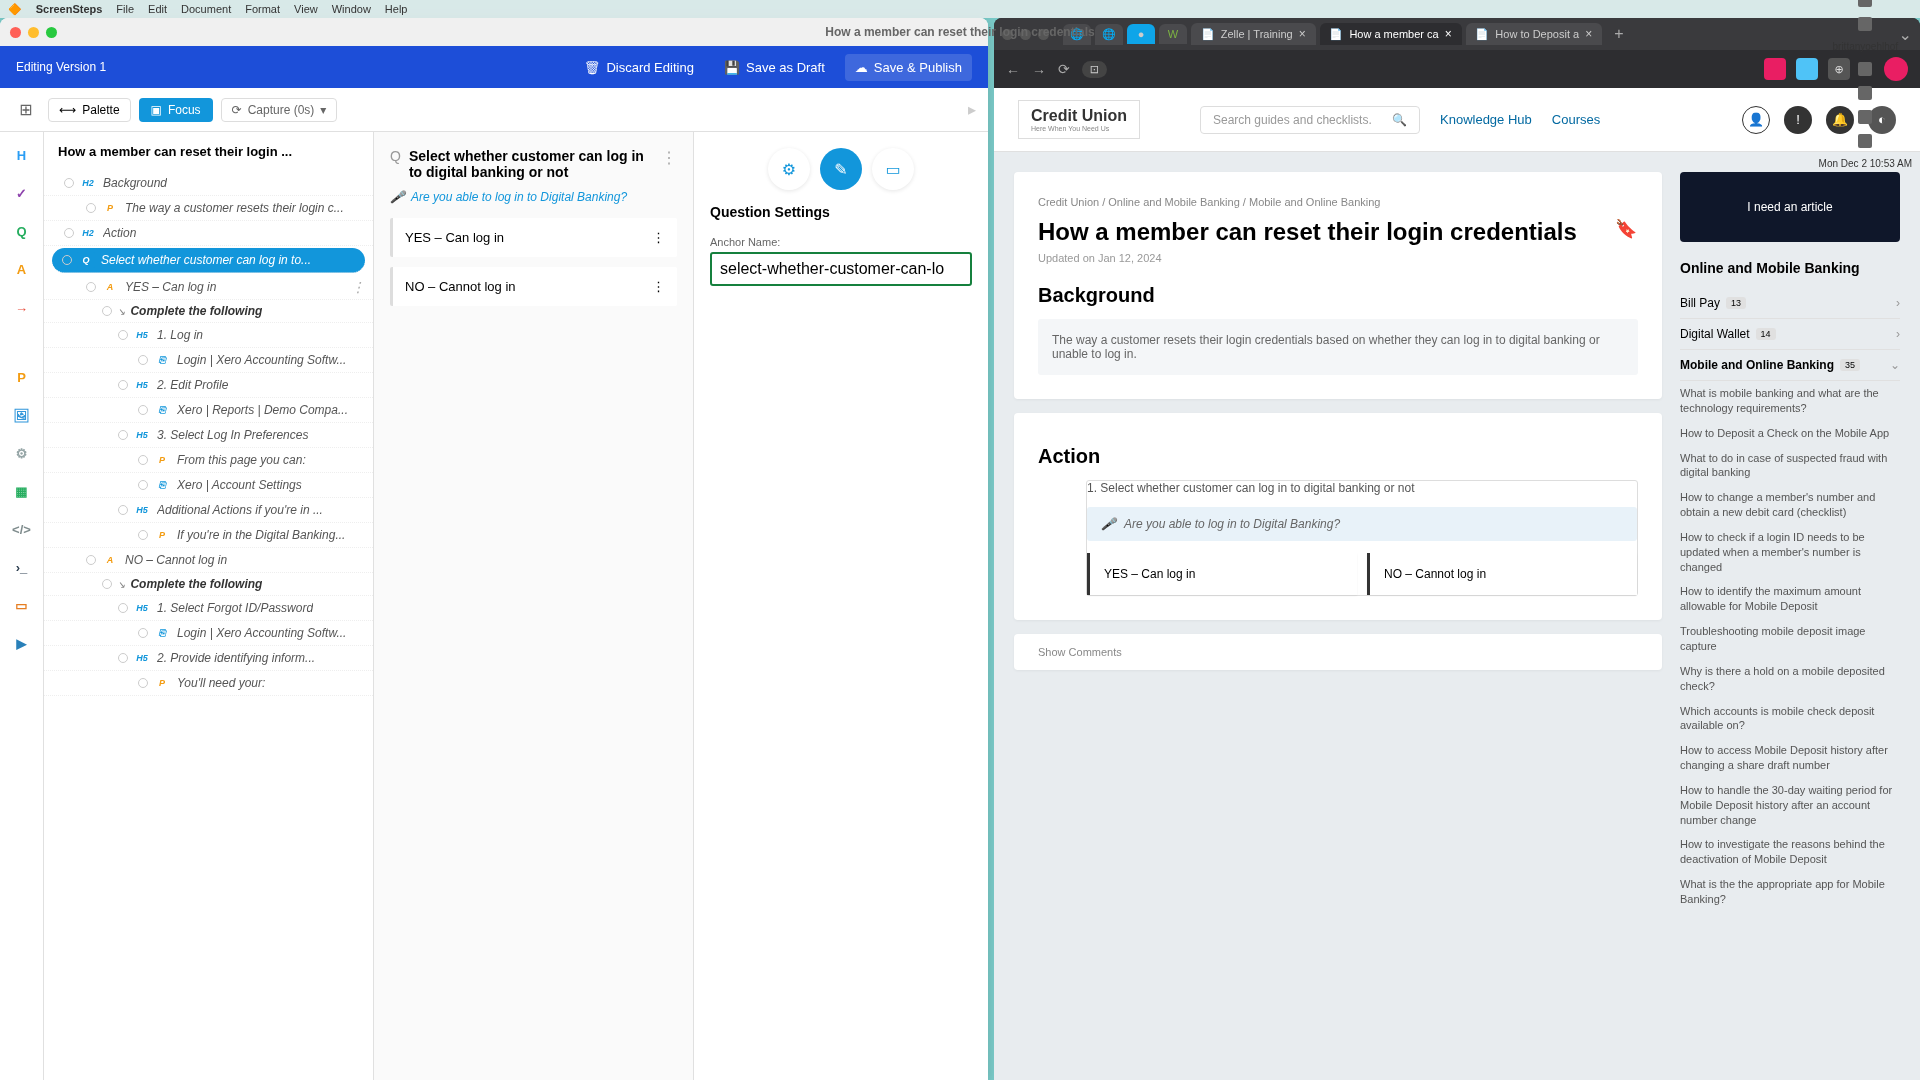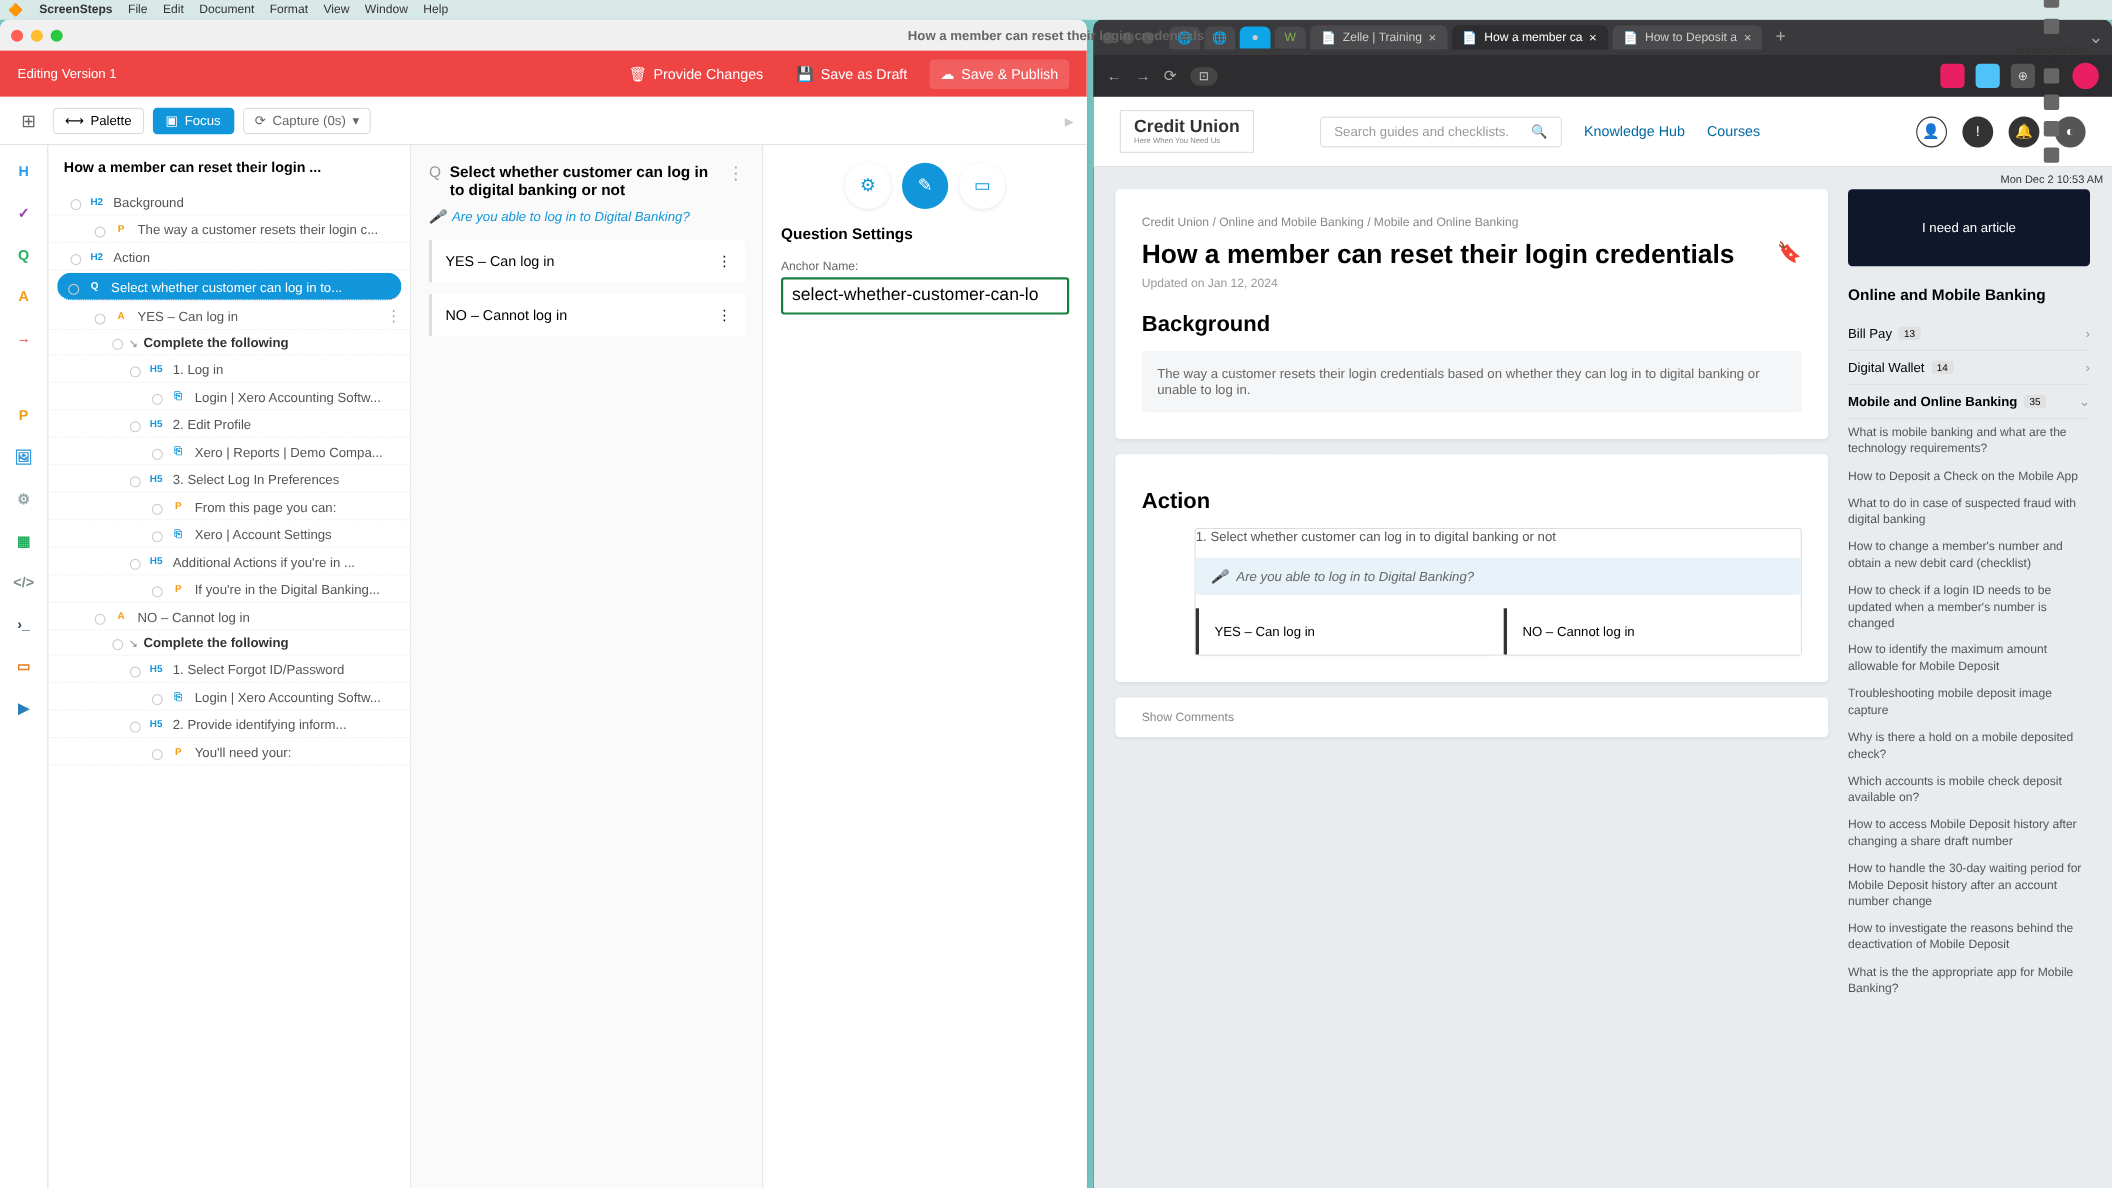--- a/index.html
+++ b/index.html
@@ -13,21 +13,21 @@
 
 .left-window { width: 988px; height: calc(100% - 18px); margin-top: 18px; background: #fff; border-radius: 8px 8px 0 0; overflow: hidden; display: flex; flex-direction: column; box-shadow: 0 2px 12px rgba(0,0,0,0.15); }
 .titlebar { height: 28px; background: #f0f0f0; display: flex; align-items: center; padding: 0 10px; }
 .traffic-lights { display: flex; gap: 7px; }
 .tl { width: 11px; height: 11px; border-radius: 50%; }
 .tl-close { background: #ff5f57; }
 .tl-min { background: #ffbd2e; }
 .tl-max { background: #28c940; }
 .title-text { position: absolute; left: 0; right: 0; text-align: center; font-size: 12px; font-weight: 600; color: #666; pointer-events: none; }
 
-.header-blue { background: #ef4444; height: 42px; display: flex; align-items: center; padding: 0 16px; color: #fff; }
+.header-blue { background: #1d4ed8; height: 42px; display: flex; align-items: center; padding: 0 16px; color: #fff; }
 .version-text { font-size: 12px; }
 .header-actions { margin-left: auto; display: flex; gap: 10px; }
 .header-btn { color: #fff; font-size: 13px; display: flex; align-items: center; gap: 6px; padding: 6px 10px; cursor: pointer; }
 .header-btn.primary { background: rgba(255,255,255,0.15); border-radius: 4px; }
 
 .toolbar-row { background: #fff; height: 44px; display: flex; align-items: center; padding: 0 12px; gap: 8px; border-bottom: 1px solid #e0e0e0; }
 .tb-icon-btn { width: 28px; height: 28px; display: flex; align-items: center; justify-content: center; cursor: pointer; color: #666; }
 .tb-palette { border: 1px solid #ddd; border-radius: 4px; padding: 4px 10px; font-size: 12px; display: flex; align-items: center; gap: 6px; cursor: pointer; }
 .tb-focus { background: #1296db; color: #fff; border-radius: 4px; padding: 5px 12px; font-size: 12px; display: flex; align-items: center; gap: 6px; cursor: pointer; }
 .tb-capture { border: 1px solid #ddd; border-radius: 4px; padding: 4px 10px; font-size: 12px; display: flex; align-items: center; gap: 6px; cursor: pointer; color: #666; }
@@ -44,21 +44,21 @@
 .rail-img { color: #3498db; }
 .rail-gear { color: #95a5a6; }
 .rail-grid { color: #27ae60; }
 .rail-code { color: #7f8c8d; }
 .rail-term { color: #2c3e50; }
 .rail-app { color: #e67e22; }
 .rail-play { color: #2980b9; }
 
 .outline-col { width: 330px; border-right: 1px solid #e0e0e0; overflow-y: auto; font-size: 12px; }
 .outline-title { font-weight: 600; padding: 12px 14px; font-size: 13px; }
-.outline-row { display: flex; align-items: flex-end; padding: 4px 8px; cursor: pointer; border-bottom: 1px dotted #eee; position: relative; }
+.outline-row { display: flex; align-items: center; padding: 4px 8px; cursor: pointer; border-bottom: 1px dotted #eee; position: relative; font-style: italic; }
 .outline-row.selected { background: #1296db; color: #fff; border-radius: 14px; margin: 2px 8px; padding: 4px 10px; }
 .outline-icon { width: 18px; height: 16px; font-size: 9px; font-weight: 700; display: flex; align-items: center; justify-content: center; border-radius: 2px; margin-right: 6px; flex-shrink: 0; }
 .ic-H2 { color: #1296db; }
 .ic-P { color: #f39c12; }
 .ic-Q { background: #1296db; color: #fff; }
 .ic-A { color: #f39c12; }
 .ic-H5 { color: #1296db; }
 .ic-link { color: #1296db; }
 .outline-text { white-space: nowrap; overflow: hidden; text-overflow: ellipsis; color: #555; }
 .outline-row.selected .outline-text { color: #fff; }
@@ -184,21 +184,21 @@
       <div class="tl tl-min"></div>
       <div class="tl tl-max"></div>
     </div>
     <div class="title-text">How a member can reset their login credentials</div>
   </div>
   <div class="header-blue">
     <span class="version-text">Editing Version 1</span>
     <div class="header-actions">
       <div class="header-btn">
           <span>🗑</span>
-          <span>Provide Changes</span>
+          <span>Discard Editing</span>
         </div>
       <div class="header-btn">
           <span>💾</span>
           <span>Save as Draft</span>
         </div>
       <div class="header-btn primary">
           <span>☁</span>
           <span>Save &amp; Publish</span>
         </div>
     </div>

